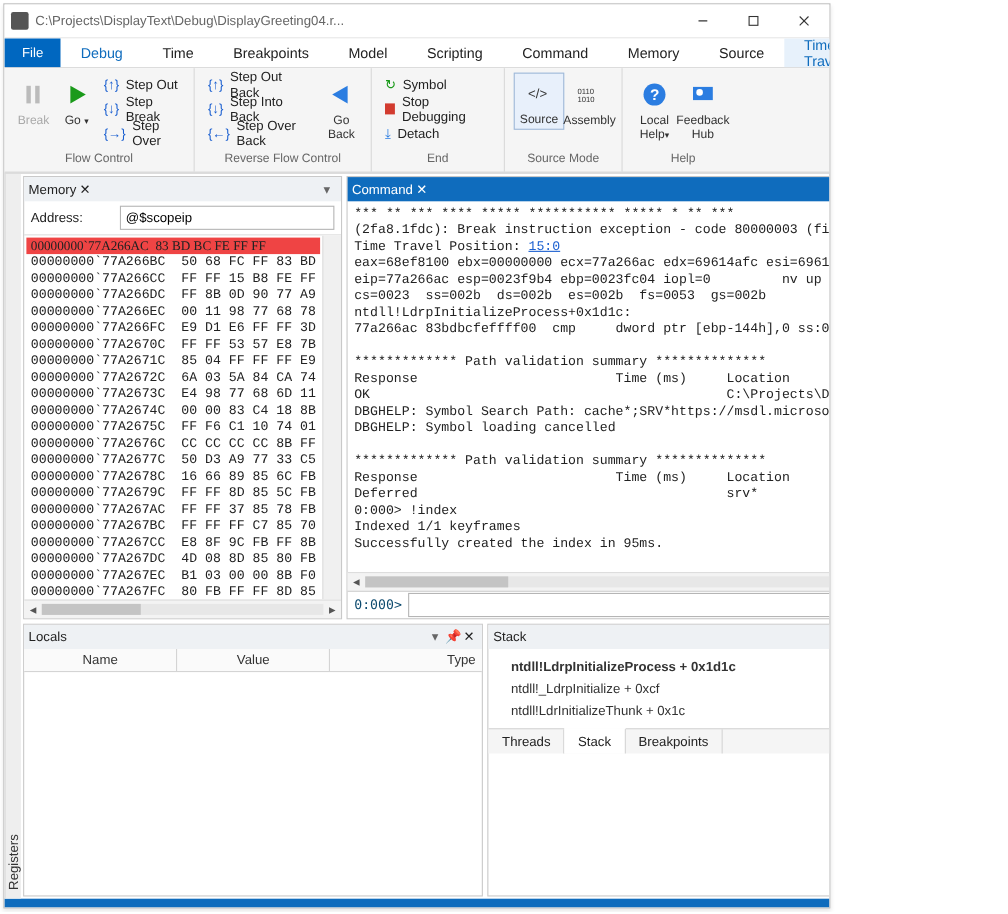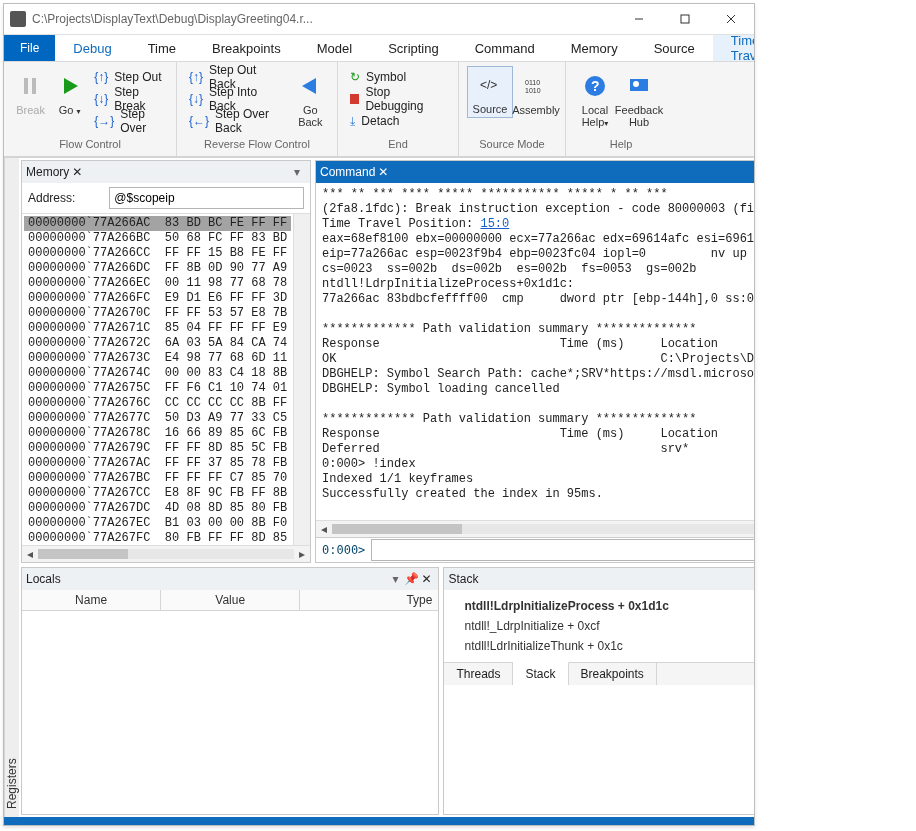--- a/index.html
+++ b/index.html
@@ -34,21 +34,21 @@
   .panel{display:flex;flex-direction:column;border:1px solid #c9c9c9;margin:2px;background:#fff;box-sizing:border-box;}
   .panehdr{height:22px;background:#eef1f4;display:flex;align-items:center;padding:0 4px;font-size:12px;}
   .panehdr.blue{background:#0f6cbd;color:#fff;}
   .panehdr .sp{flex:1;}
   .closex{width:16px;text-align:center;cursor:pointer;}
   .addr-row{display:flex;align-items:center;gap:6px;padding:4px 6px;border-bottom:1px solid #ddd;}
   .addr-row input{flex:1;height:20px;border:1px solid #b5b5b5;padding:0 4px;font-size:12px;margin-left:28px;}
   .mono{font-family:Consolas,"Courier New",monospace;font-size:12px;line-height:15px;white-space:pre;}
   .memlist{flex:1;overflow:hidden;padding:2px 2px;position:relative;}
   .memlist .row{padding:0 4px;}
-  .memlist .row.sel{background:#a3a3a3;}
+  .memlist .row.sel{background:#ef4444;font-family:Liberation Serif, serif;}
   .scroll-v{width:16px;}
   .bottomarea{display:flex;height:252px;}
   .cmdbody{flex:1;overflow:hidden;padding:4px 6px;color:#222;}
   .cmdbody a{color:#1a5fd0;text-decoration:underline;}
   .hscroll{height:16px;display:flex;align-items:center;border-top:1px solid #ddd;background:#f3f3f3;}
   .hscroll .arrow{width:16px;text-align:center;color:#555;}
   .hscroll .track{flex:1;height:10px;background:#e7e7e7;position:relative;}
   .hscroll .thumb{position:absolute;left:0;top:0;height:10px;width:120px;background:#c4c4c4;}
   .prompt-row{display:flex;align-items:center;border-top:1px solid #ccc;height:24px;}
   .prompt-row .lbl{padding:0 6px;font-family:Consolas,monospace;font-size:12px;color:#0c4a6e;}

